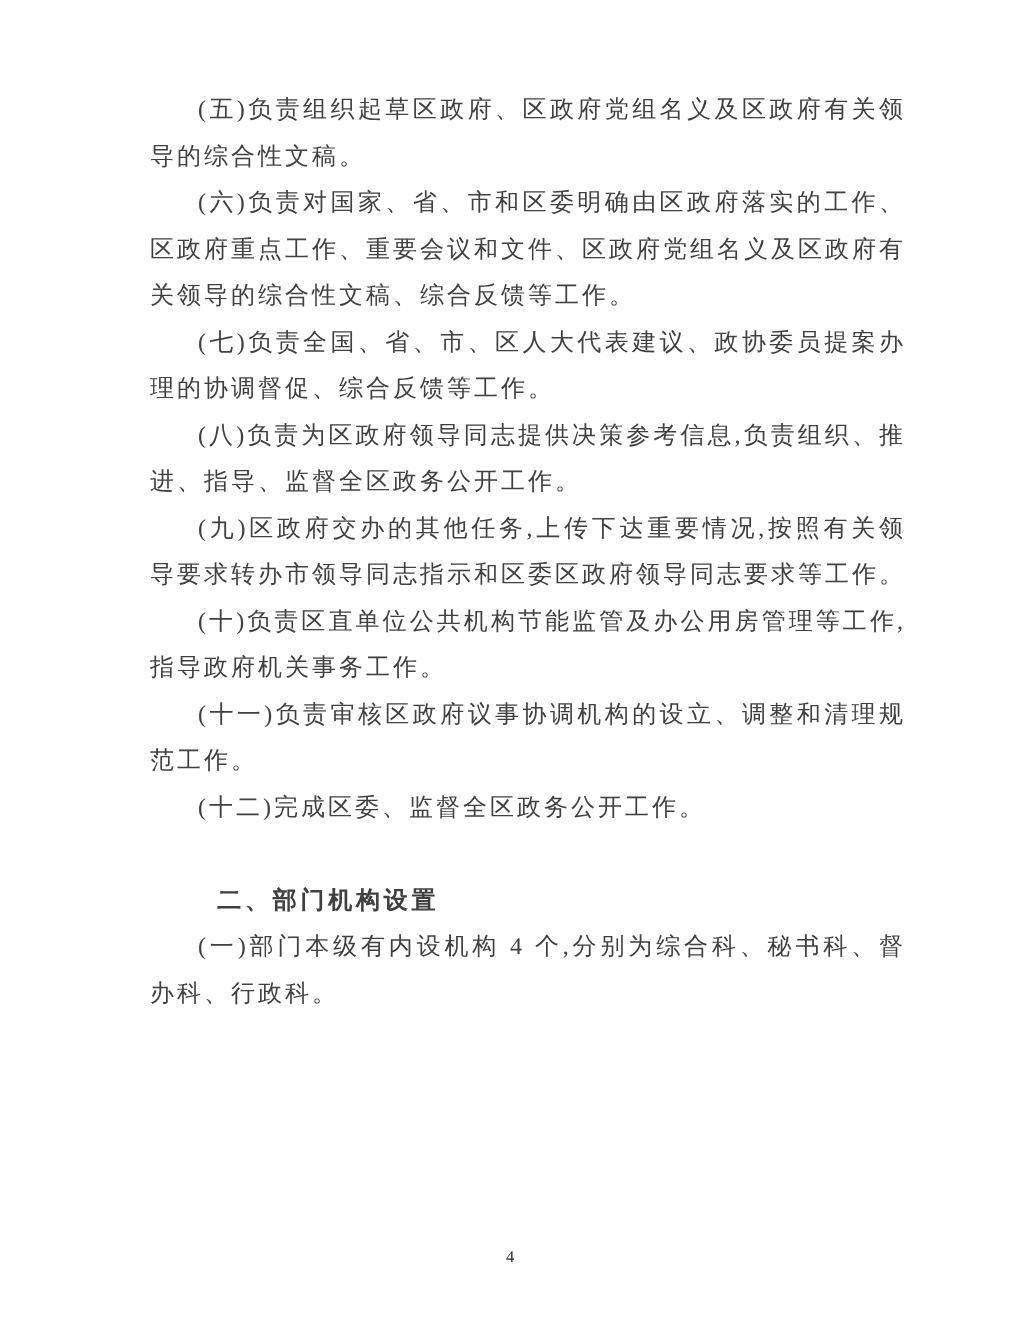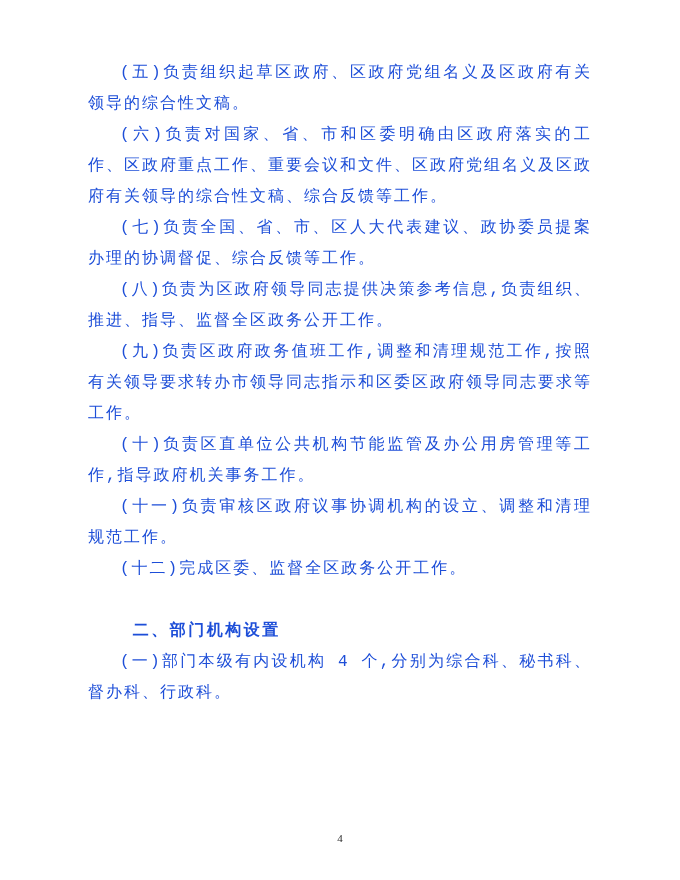--- a/index.html
+++ b/index.html
@@ -11,30 +11,29 @@
     position: relative;
     width: 680px;
     height: 880px;
     margin: 0 auto;
     background: #ffffff;
     overflow: hidden;
     font-family: "Liberation Serif", serif;
   }
   .content {
     position: absolute;
-    left: 88px;
+    left: 100px;
     top: 58px;
     width: 504px;
-    color: #1d4ed8;
+    color: #404040;
     font-size: 16px;
     line-height: 31px;
     letter-spacing: 2px;
     text-align: justify;
     text-justify: inter-character;
-    font-family: Liberation Mono, monospace;
   }
   .para {
     margin: 0;
     text-indent: 2em;
   }
   .heading {
     margin: 31px 0 0 0;
     text-indent: 2.8em;
     font-size: 16px;
     font-weight: bold;
@@ -53,21 +52,21 @@
 </style>
 </head>
 <body>
 
 <div class="page">
   <div class="content">
     <p class="para">(五)负责组织起草区政府、区政府党组名义及区政府有关领导的综合性文稿。</p>
     <p class="para">(六)负责对国家、省、市和区委明确由区政府落实的工作、区政府重点工作、重要会议和文件、区政府党组名义及区政府有关领导的综合性文稿、综合反馈等工作。</p>
     <p class="para">(七)负责全国、省、市、区人大代表建议、政协委员提案办理的协调督促、综合反馈等工作。</p>
     <p class="para">(八)负责为区政府领导同志提供决策参考信息,负责组织、推进、指导、监督全区政务公开工作。</p>
-    <p class="para">(九)负责区政府政务值班工作,调整和清理规范工作,按照有关领导要求转办市领导同志指示和区委区政府领导同志要求等工作。</p>
+    <p class="para">(九)区政府交办的其他任务,上传下达重要情况,按照有关领导要求转办市领导同志指示和区委区政府领导同志要求等工作。</p>
     <p class="para">(十)负责区直单位公共机构节能监管及办公用房管理等工作,指导政府机关事务工作。</p>
     <p class="para">(十一)负责审核区政府议事协调机构的设立、调整和清理规范工作。</p>
     <p class="para">(十二)完成区委、监督全区政务公开工作。</p>
     <h2 class="heading">二、部门机构设置</h2>
     <p class="para">(一)部门本级有内设机构 4 个,分别为综合科、秘书科、督办科、行政科。</p>
   </div>
   <div class="page-number">4</div>
 </div>
 
 </body></html>

